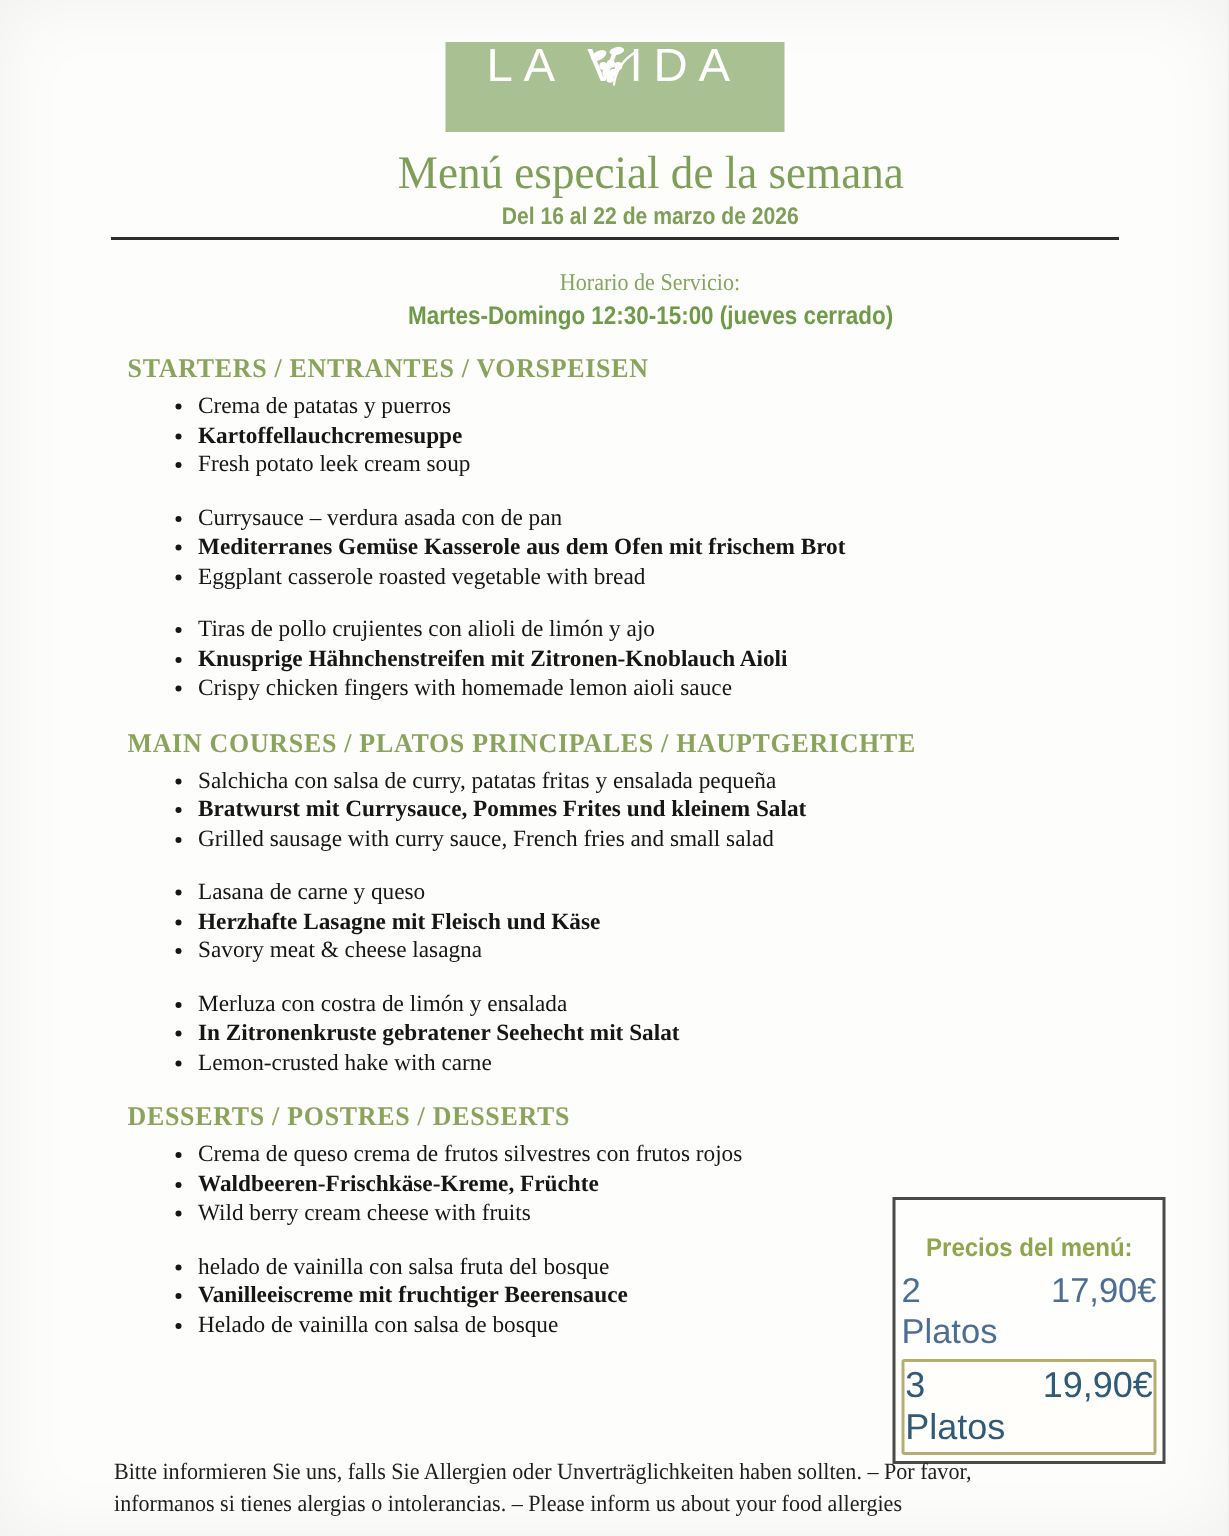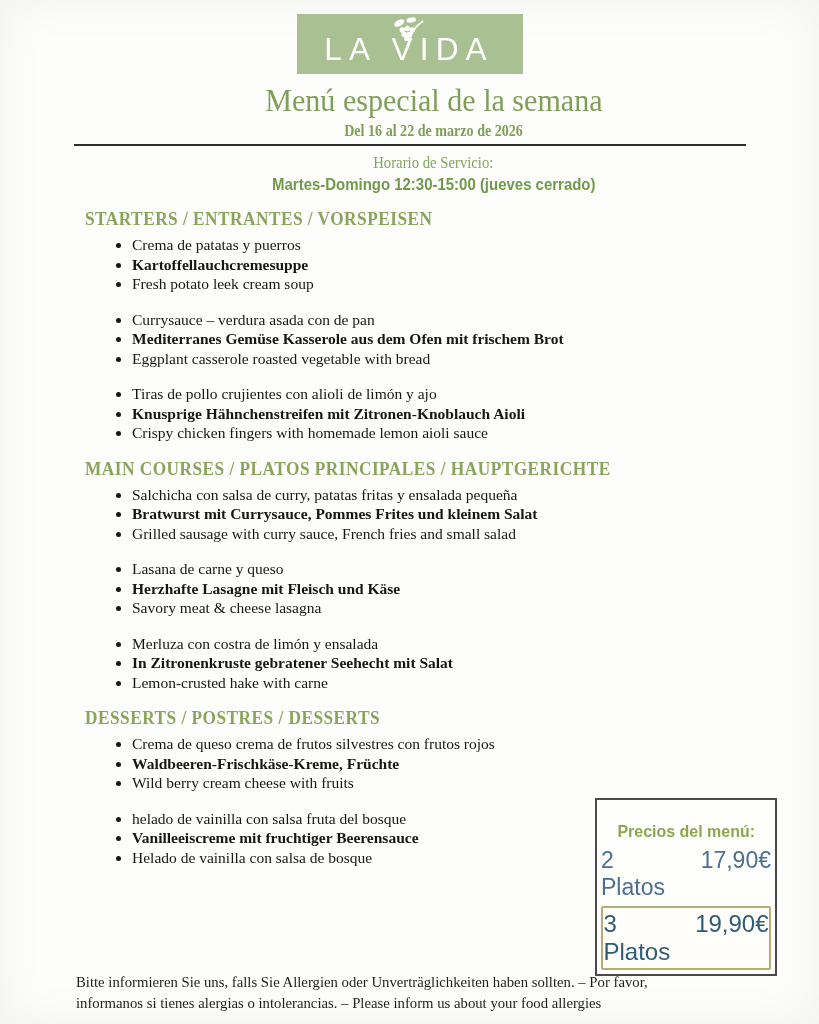--- a/index.html
+++ b/index.html
@@ -11,23 +11,23 @@
     background:#fdfdfc;
     box-shadow: inset 0 0 50px rgba(0,0,0,0.05);
     overflow:hidden;
     font-family:"Liberation Serif", serif;
     color:#141414;
   }
   
   .logo {
     position:relative;
     width:226px; height:60px;
-    margin:14px auto 0;
+    margin:28px auto 0;
     background:#a9c092;
-    display:flex; align-items:flex-end; justify-content:center;
+    display:flex; align-items:flex-start; justify-content:center;
   }
   .logo-text {
     color:#ffffff;
     font-family:"Liberation Sans", sans-serif;
     font-weight:400;
     font-size:31px;
     letter-spacing:7px;
     line-height:1;
     padding-bottom:9px;
     transform:scaleX(1.02);
@@ -38,34 +38,34 @@
     margin-top:9px;
     color:#7f9e58;
     font-weight:500;
     font-size:31px;
     line-height:36px;
   }
   .title > span { display:inline-block; transform:scaleX(0.97); }
   .date-range {
     margin-top:2px;
     color:#7f9e58;
-    font-family:Liberation Serif, serif;
+    font-family:Liberation Sans, sans-serif;
     font-weight:700;
     font-size:16px;
     line-height:19px;
   }
   .date-range > span { display:inline-block; transform:scaleX(0.88); }
   .divider {
     border:none;
     border-top:2px solid #2e2e2e;
     width:672px;
     margin:4px auto 0;
   }
   .service-label {
-    margin-top:7px;
+    margin-top:19px;
     color:#85a55e;
     font-size:16px;
     line-height:20px;
   }
   .service-label > span { display:inline-block; transform:scaleX(0.92); }
   .service-hours {
     margin-top:1px;
     color:#6f9a49;
     font-family:"Liberation Sans", sans-serif;
     font-weight:700;

